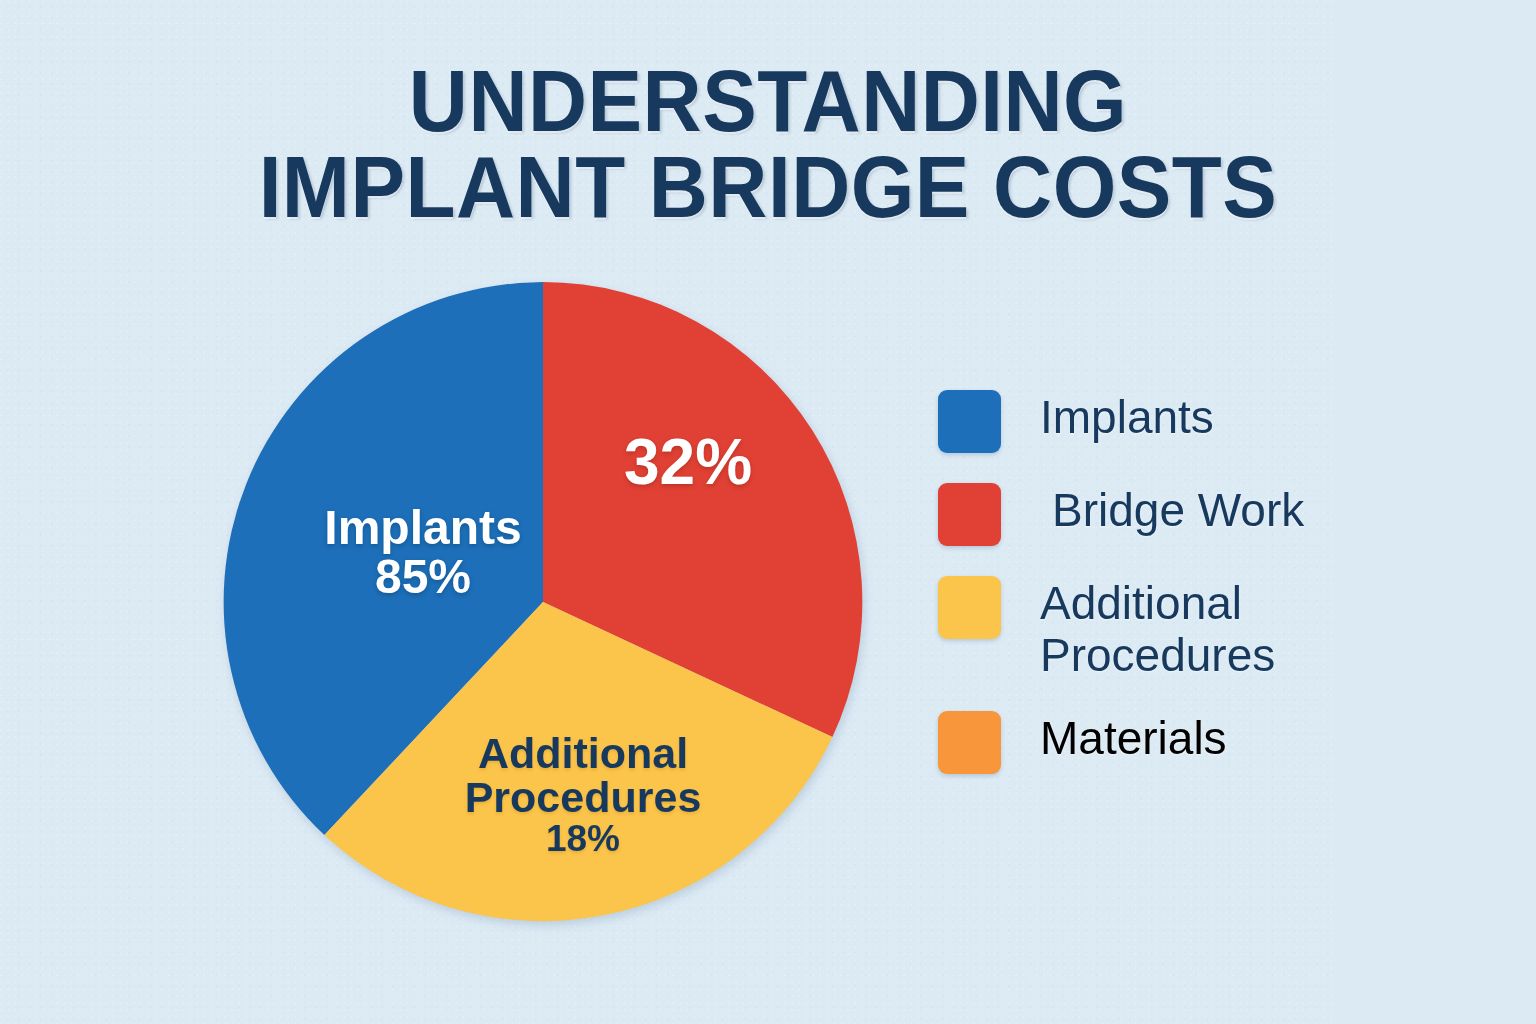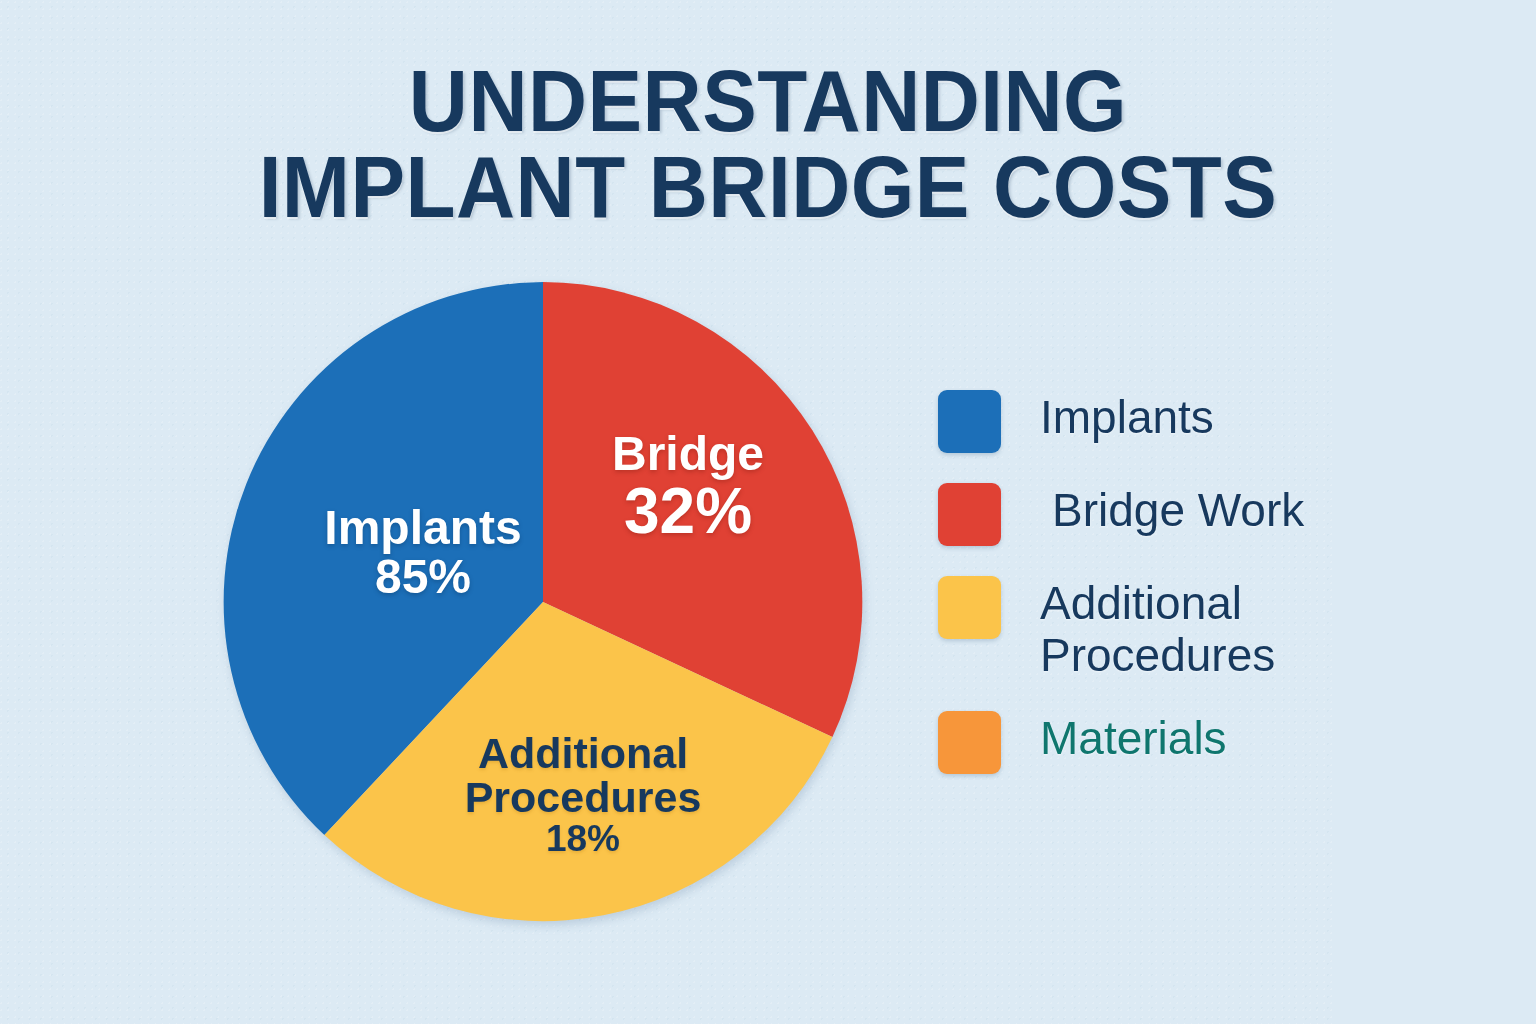--- a/index.html
+++ b/index.html
@@ -146,21 +146,20 @@
 
       <path id="slice-additional" d="M 320 320 L 609.4 455.1 A 320 320 0 0 1 101.4 553.1 Z" fill="#fbc44a"></path>
     </svg>
 
     <div class="slice-label" id="label-implants" style="color: rgb(255, 255, 255);">
       <span class="name">Implants</span>
       <span class="pct">85%</span>
     </div>
 
     <div class="slice-label" id="label-bridge" style="color: rgb(255, 255, 255);">
-      <span class="name">Bridge</span>
       <span class="pct">32%</span>
     </div>
 
     <div class="slice-label" id="label-additional" style="color: rgb(23, 57, 94);">
       <span class="name">Additional</span>
       <span class="name">Procedures</span>
       <span class="pct">18%</span>
     </div>
   </div>
 
@@ -183,20 +182,20 @@
     <div class="legend-item">
       <span class="legend-swatch" style="background: rgb(251, 196, 74);"></span>
       <span class="legend-label" style="color: rgb(23, 57, 94);">
         <span>Additional</span>
         <span class="l2">Procedures</span>
       </span>
     </div>
 
     <div class="legend-item">
       <span class="legend-swatch" style="background: rgb(247, 150, 58);"></span>
-      <span class="legend-label" style="color: #0f766e;">
+      <span class="legend-label" style="color: #000000;">
         <span>Materials</span>
       </span>
     </div>
 
   </div>
 
 </div>
 
 </body></html>

